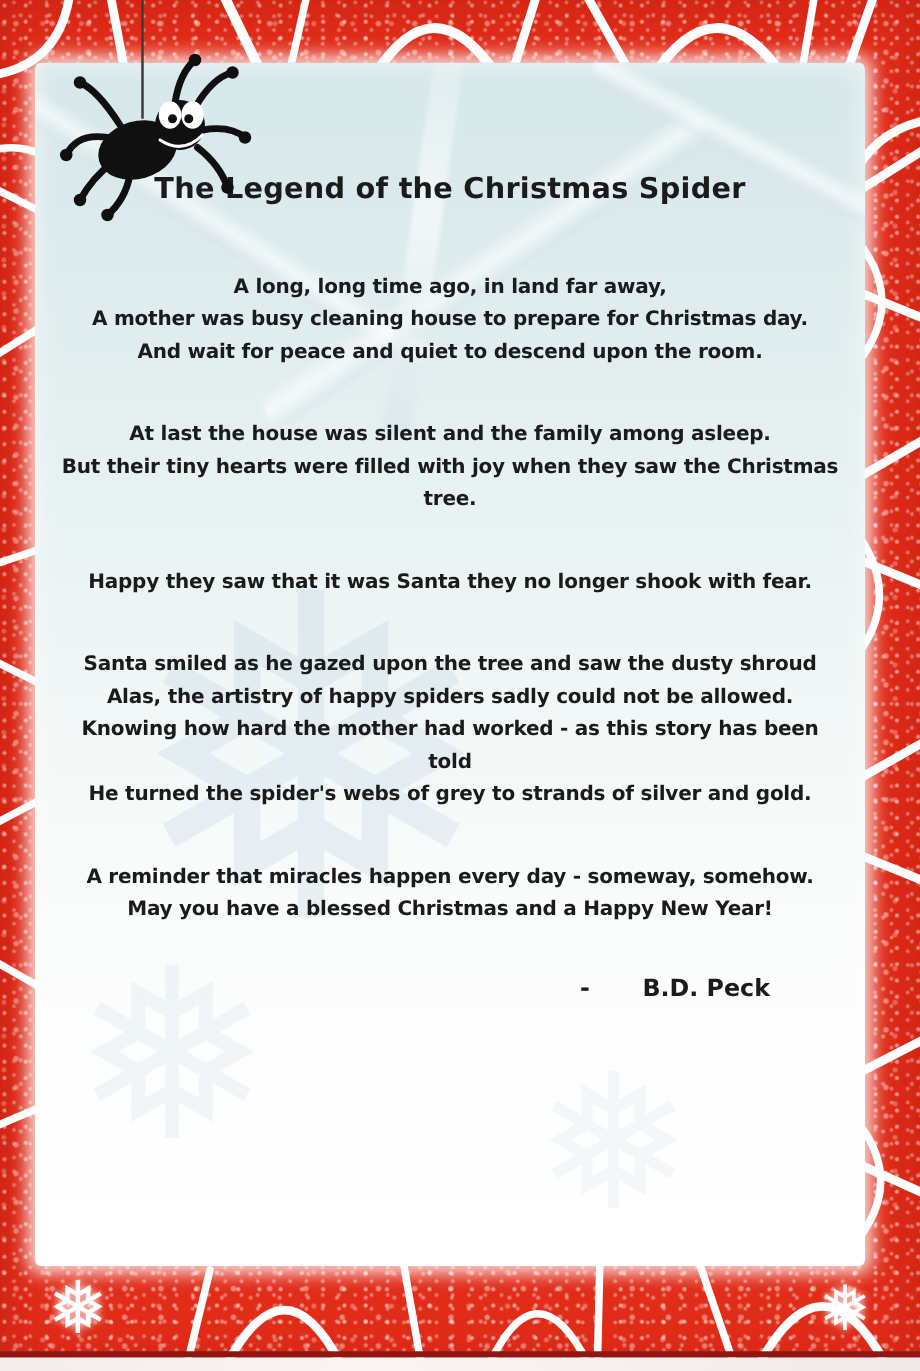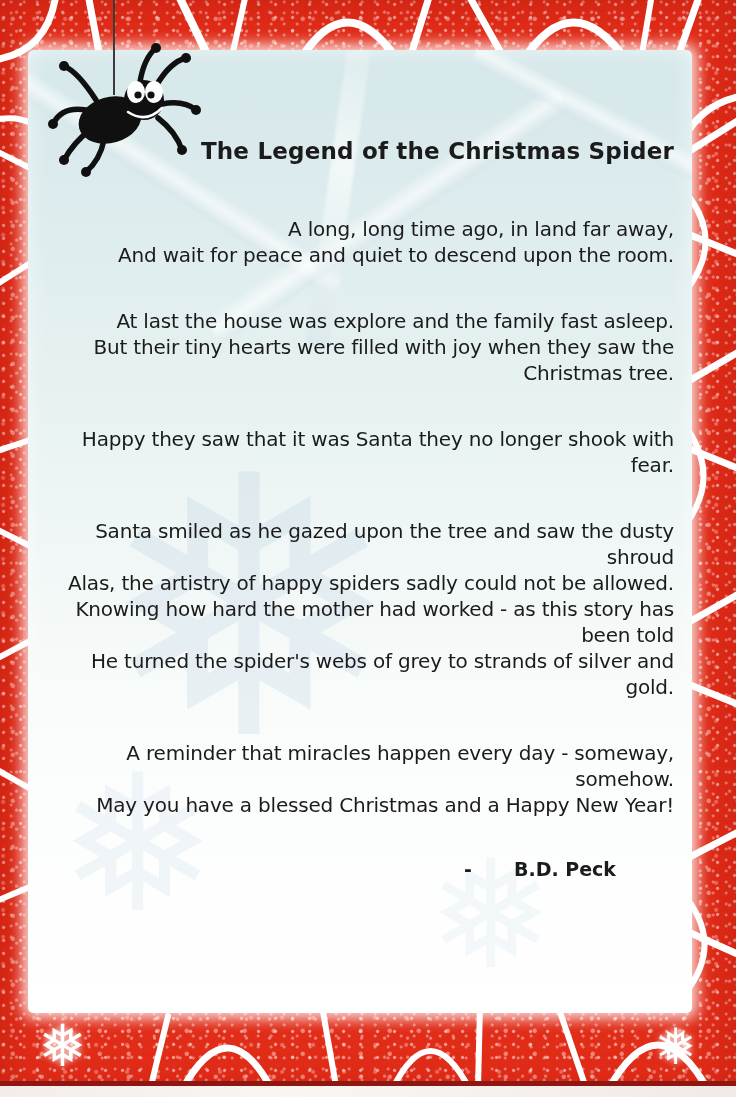--- a/index.html
+++ b/index.html
@@ -40,24 +40,24 @@
   .ribbon.r2{left:150px;top:150px;width:420px;height:30px;transform:rotate(-34deg);}
   .ribbon.r3{left:300px;top:-30px;width:24px;height:330px;transform:rotate(8deg);}
   .ribbon.r4{left:430px;top:60px;width:300px;height:24px;transform:rotate(28deg);}
   .watermark{position:absolute;color:rgba(150,182,214,.16);line-height:1;user-select:none;}
   .wm1{font-size:360px;left:70px;top:380px;}
   .wm2{font-size:190px;left:30px;top:700px;color:rgba(150,182,214,.12);}
   .wm3{font-size:150px;left:400px;top:790px;color:rgba(150,182,214,.10);}
   
   .poem{
     position:relative;box-sizing:border-box;width:100%;height:100%;
-    padding:88px 18px 0 18px;text-align:right;color:#1b1b1b;
+    padding:88px 18px 0 18px;text-align:center;color:#1b1b1b;
   }
   .title{font-size:23px;font-weight:bold;letter-spacing:.2px;margin:0 0 52px 0;}
-  .stanza{font-size:20px;line-height:26px;letter-spacing:-0.2px;margin:0 0 40px 0;font-weight:400;}
+  .stanza{font-size:16px;line-height:26px;letter-spacing:-0.2px;margin:0 0 40px 0;font-weight:700;}
   .signature{
     display:flex;justify-content:flex-end;align-items:baseline;gap:42px;
     padding-right:58px;margin-top:40px;font-size:19px;font-weight:bold;
   }
   
   .spider{position:absolute;left:48px;top:0;width:160px;height:185px;}
   
   .snowflake{position:absolute;color:#fff;text-shadow:0 0 6px rgba(255,255,255,.9);user-select:none;}
   .sf-left{left:38px;top:1012px;font-size:58px;}
   .sf-right{left:655px;top:1018px;font-size:50px;}
@@ -122,25 +122,26 @@
     <div class="ribbon r4"></div>
     <div class="watermark wm1">❅</div>
     <div class="watermark wm2">❅</div>
     <div class="watermark wm3">❅</div>
 
     <div class="poem">
       <h1 class="title">The Legend of the Christmas Spider</h1>
 
       <div class="stanza">
         <div>A long, long time ago, in land far away,</div>
+        <div>A mother was busy cleaning house to prepare for Christmas day.</div>
         <div>And wait for peace and quiet to descend upon the room.</div>
       </div>
 
       <div class="stanza">
-        <div>At last the house was explore and the family fast asleep.</div>
+        <div>At last the house was silent and the family among asleep.</div>
         <div>But their tiny hearts were filled with joy when they saw the Christmas tree.</div>
       </div>
 
       <div class="stanza">
         <div>Happy they saw that it was Santa they no longer shook with fear.</div>
       </div>
 
       <div class="stanza">
         <div>Santa smiled as he gazed upon the tree and saw the dusty shroud</div>
         <div>Alas, the artistry of happy spiders sadly could not be allowed.</div>

